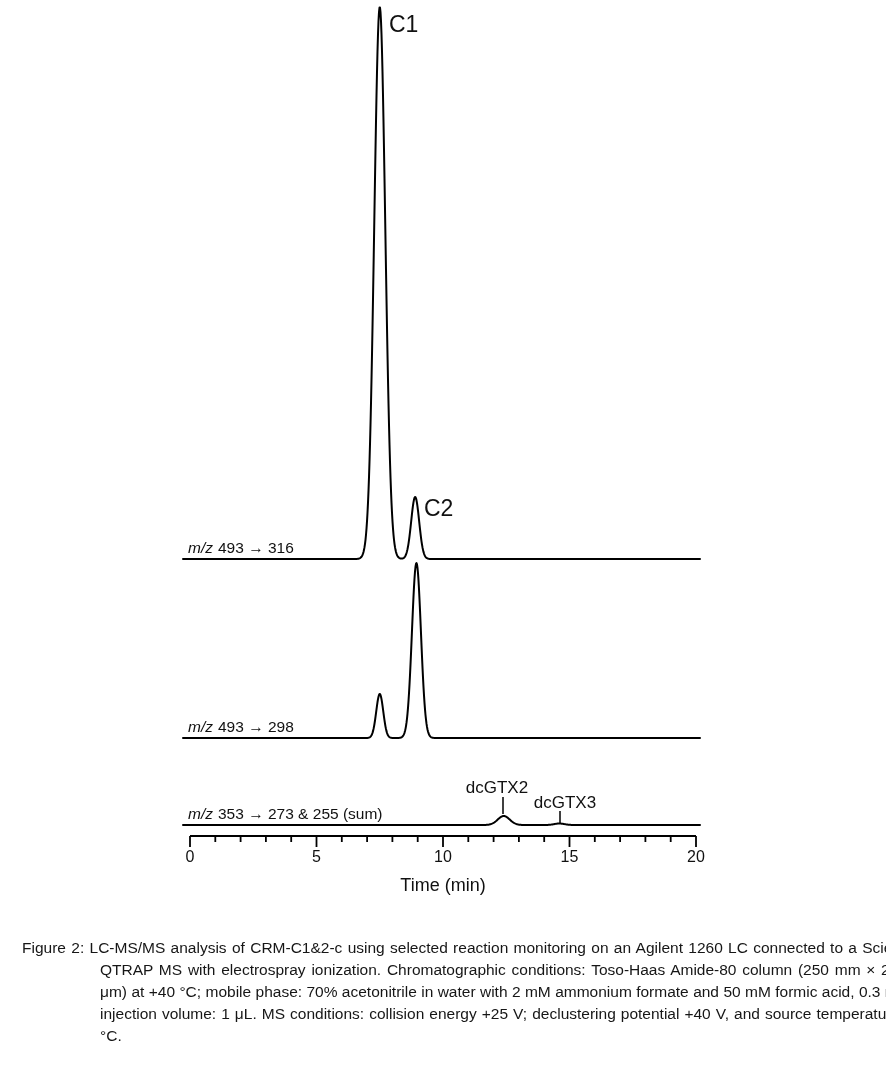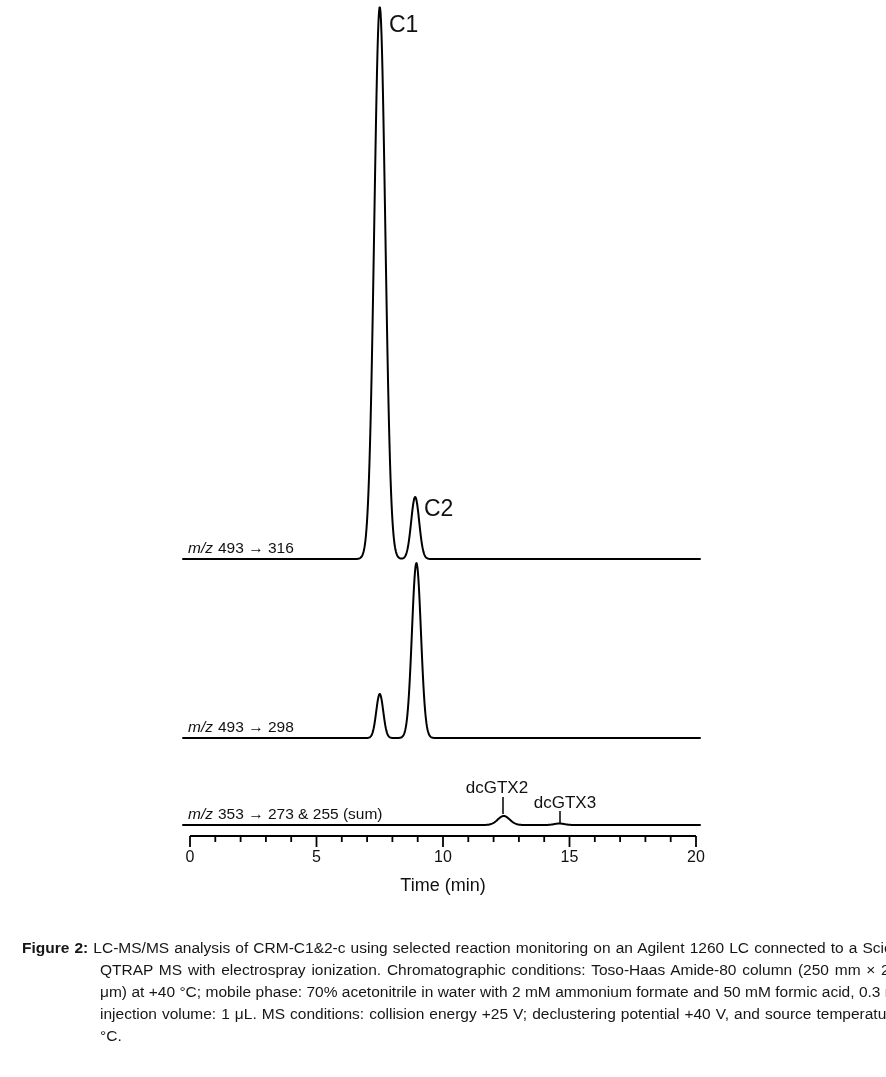--- a/index.html
+++ b/index.html
@@ -19,21 +19,21 @@
   .caption {
     margin: 28px 24px 0 22px;
     width: 840px;
     font-size: 15.5px;
     line-height: 22px;
     text-align: justify;
     color: #161616;
     padding-left: 78px;
     text-indent: -78px;
   }
-  .caption b { font-weight: bold; }
+  .caption b { font-weight: normal; }
 </style>
 </head>
 <body>
 
 <div class="page">
 
   <svg id="plot" width="886" height="905" viewBox="0 0 886 905" xmlns="http://www.w3.org/2000/svg">
       <polyline points="183.0,559.00 183.5,559.00 184.0,559.00 184.5,559.00 185.0,559.00 185.5,559.00 186.0,559.00 186.5,559.00 187.0,559.00 187.5,559.00 188.0,559.00 188.5,559.00 189.0,559.00 189.5,559.00 190.0,559.00 190.5,559.00 191.0,559.00 191.5,559.00 192.0,559.00 192.5,559.00 193.0,559.00 193.5,559.00 194.0,559.00 194.5,559.00 195.0,559.00 195.5,559.00 196.0,559.00 196.5,559.00 197.0,559.00 197.5,559.00 198.0,559.00 198.5,559.00 199.0,559.00 199.5,559.00 200.0,559.00 200.5,559.00 201.0,559.00 201.5,559.00 202.0,559.00 202.5,559.00 203.0,559.00 203.5,559.00 204.0,559.00 204.5,559.00 205.0,559.00 205.5,559.00 206.0,559.00 206.5,559.00 207.0,559.00 207.5,559.00 208.0,559.00 208.5,559.00 209.0,559.00 209.5,559.00 210.0,559.00 210.5,559.00 211.0,559.00 211.5,559.00 212.0,559.00 212.5,559.00 213.0,559.00 213.5,559.00 214.0,559.00 214.5,559.00 215.0,559.00 215.5,559.00 216.0,559.00 216.5,559.00 217.0,559.00 217.5,559.00 218.0,559.00 218.5,559.00 219.0,559.00 219.5,559.00 220.0,559.00 220.5,559.00 221.0,559.00 221.5,559.00 222.0,559.00 222.5,559.00 223.0,559.00 223.5,559.00 224.0,559.00 224.5,559.00 225.0,559.00 225.5,559.00 226.0,559.00 226.5,559.00 227.0,559.00 227.5,559.00 228.0,559.00 228.5,559.00 229.0,559.00 229.5,559.00 230.0,559.00 230.5,559.00 231.0,559.00 231.5,559.00 232.0,559.00 232.5,559.00 233.0,559.00 233.5,559.00 234.0,559.00 234.5,559.00 235.0,559.00 235.5,559.00 236.0,559.00 236.5,559.00 237.0,559.00 237.5,559.00 238.0,559.00 238.5,559.00 239.0,559.00 239.5,559.00 240.0,559.00 240.5,559.00 241.0,559.00 241.5,559.00 242.0,559.00 242.5,559.00 243.0,559.00 243.5,559.00 244.0,559.00 244.5,559.00 245.0,559.00 245.5,559.00 246.0,559.00 246.5,559.00 247.0,559.00 247.5,559.00 248.0,559.00 248.5,559.00 249.0,559.00 249.5,559.00 250.0,559.00 250.5,559.00 251.0,559.00 251.5,559.00 252.0,559.00 252.5,559.00 253.0,559.00 253.5,559.00 254.0,559.00 254.5,559.00 255.0,559.00 255.5,559.00 256.0,559.00 256.5,559.00 257.0,559.00 257.5,559.00 258.0,559.00 258.5,559.00 259.0,559.00 259.5,559.00 260.0,559.00 260.5,559.00 261.0,559.00 261.5,559.00 262.0,559.00 262.5,559.00 263.0,559.00 263.5,559.00 264.0,559.00 264.5,559.00 265.0,559.00 265.5,559.00 266.0,559.00 266.5,559.00 267.0,559.00 267.5,559.00 268.0,559.00 268.5,559.00 269.0,559.00 269.5,559.00 270.0,559.00 270.5,559.00 271.0,559.00 271.5,559.00 272.0,559.00 272.5,559.00 273.0,559.00 273.5,559.00 274.0,559.00 274.5,559.00 275.0,559.00 275.5,559.00 276.0,559.00 276.5,559.00 277.0,559.00 277.5,559.00 278.0,559.00 278.5,559.00 279.0,559.00 279.5,559.00 280.0,559.00 280.5,559.00 281.0,559.00 281.5,559.00 282.0,559.00 282.5,559.00 283.0,559.00 283.5,559.00 284.0,559.00 284.5,559.00 285.0,559.00 285.5,559.00 286.0,559.00 286.5,559.00 287.0,559.00 287.5,559.00 288.0,559.00 288.5,559.00 289.0,559.00 289.5,559.00 290.0,559.00 290.5,559.00 291.0,559.00 291.5,559.00 292.0,559.00 292.5,559.00 293.0,559.00 293.5,559.00 294.0,559.00 294.5,559.00 295.0,559.00 295.5,559.00 296.0,559.00 296.5,559.00 297.0,559.00 297.5,559.00 298.0,559.00 298.5,559.00 299.0,559.00 299.5,559.00 300.0,559.00 300.5,559.00 301.0,559.00 301.5,559.00 302.0,559.00 302.5,559.00 303.0,559.00 303.5,559.00 304.0,559.00 304.5,559.00 305.0,559.00 305.5,559.00 306.0,559.00 306.5,559.00 307.0,559.00 307.5,559.00 308.0,559.00 308.5,559.00 309.0,559.00 309.5,559.00 310.0,559.00 310.5,559.00 311.0,559.00 311.5,559.00 312.0,559.00 312.5,559.00 313.0,559.00 313.5,559.00 314.0,559.00 314.5,559.00 315.0,559.00 315.5,559.00 316.0,559.00 316.5,559.00 317.0,559.00 317.5,559.00 318.0,559.00 318.5,559.00 319.0,559.00 319.5,559.00 320.0,559.00 320.5,559.00 321.0,559.00 321.5,559.00 322.0,559.00 322.5,559.00 323.0,559.00 323.5,559.00 324.0,559.00 324.5,559.00 325.0,559.00 325.5,559.00 326.0,559.00 326.5,559.00 327.0,559.00 327.5,559.00 328.0,559.00 328.5,559.00 329.0,559.00 329.5,559.00 330.0,559.00 330.5,559.00 331.0,559.00 331.5,559.00 332.0,559.00 332.5,559.00 333.0,559.00 333.5,559.00 334.0,559.00 334.5,559.00 335.0,559.00 335.5,559.00 336.0,559.00 336.5,559.00 337.0,559.00 337.5,559.00 338.0,559.00 338.5,559.00 339.0,559.00 339.5,559.00 340.0,559.00 340.5,559.00 341.0,559.00 341.5,559.00 342.0,559.00 342.5,559.00 343.0,559.00 343.5,559.00 344.0,559.00 344.5,559.00 345.0,559.00 345.5,559.00 346.0,559.00 346.5,559.00 347.0,559.00 347.5,559.00 348.0,559.00 348.5,559.00 349.0,559.00 349.5,559.00 350.0,559.00 350.5,559.00 351.0,559.00 351.5,559.00 352.0,559.00 352.5,559.00 353.0,559.00 353.5,558.99 354.0,558.99 354.5,558.99 355.0,558.98 355.5,558.97 356.0,558.95 356.5,558.93 357.0,558.89 357.5,558.85 358.0,558.78 358.5,558.68 359.0,558.55 359.5,558.37 360.0,558.13 360.5,557.79 361.0,557.35 361.5,556.76 362.0,555.98 362.5,554.96 363.0,553.66 363.5,551.98 364.0,549.85 364.5,547.18 365.0,543.86 365.5,539.76 366.0,534.75 366.5,528.68 367.0,521.42 367.5,512.79 368.0,502.65 368.5,490.86 369.0,477.27 369.5,461.78 370.0,444.31 370.5,424.81 371.0,403.28 371.5,379.79 372.0,354.46 372.5,327.46 373.0,299.06 373.5,269.58 374.0,239.40 374.5,208.99 375.0,178.83 375.5,149.48 376.0,121.49 376.5,95.43 377.0,71.86 377.5,51.31 378.0,34.25 378.5,21.07 379.0,12.11 379.5,7.57 380.0,7.57 380.5,12.11 381.0,21.07 381.5,34.25 382.0,51.31 382.5,71.86 383.0,95.43 383.5,121.49 384.0,149.48 384.5,178.83 385.0,208.99 385.5,239.40 386.0,269.58 386.5,299.06 387.0,327.46 387.5,354.46 388.0,379.79 388.5,403.28 389.0,424.81 389.5,444.31 390.0,461.78 390.5,477.27 391.0,490.86 391.5,502.65 392.0,512.79 392.5,521.42 393.0,528.68 393.5,534.75 394.0,539.76 394.5,543.86 395.0,547.18 395.5,549.85 396.0,551.98 396.5,553.65 397.0,554.96 397.5,555.97 398.0,556.75 398.5,557.34 399.0,557.77 399.5,558.10 400.0,558.32 400.5,558.48 401.0,558.57 401.5,558.60 402.0,558.57 402.5,558.48 403.0,558.32 403.5,558.07 404.0,557.71 404.5,557.21 405.0,556.54 405.5,555.65 406.0,554.51 406.5,553.08 407.0,551.30 407.5,549.14 408.0,546.56 408.5,543.56 409.0,540.13 409.5,536.30 410.0,532.11 410.5,527.64 411.0,522.99 411.5,518.30 412.0,513.71 412.5,509.38 413.0,505.48 413.5,502.17 414.0,499.60 414.5,497.86 415.0,497.06 415.5,497.21 416.0,498.32 416.5,500.33 417.0,503.16 417.5,506.67 418.0,510.73 418.5,515.16 419.0,519.80 419.5,524.49 420.0,529.09 420.5,533.48 421.0,537.57 421.5,541.27 422.0,544.57 422.5,547.43 423.0,549.87 423.5,551.91 424.0,553.58 424.5,554.92 425.0,555.97 425.5,556.79 426.0,557.41 426.5,557.88 427.0,558.22 427.5,558.46 428.0,558.64 428.5,558.76 429.0,558.84 429.5,558.90 430.0,558.94 430.5,558.96 431.0,558.98 431.5,558.99 432.0,558.99 432.5,558.99 433.0,559.00 433.5,559.00 434.0,559.00 434.5,559.00 435.0,559.00 435.5,559.00 436.0,559.00 436.5,559.00 437.0,559.00 437.5,559.00 438.0,559.00 438.5,559.00 439.0,559.00 439.5,559.00 440.0,559.00 440.5,559.00 441.0,559.00 441.5,559.00 442.0,559.00 442.5,559.00 443.0,559.00 443.5,559.00 444.0,559.00 444.5,559.00 445.0,559.00 445.5,559.00 446.0,559.00 446.5,559.00 447.0,559.00 447.5,559.00 448.0,559.00 448.5,559.00 449.0,559.00 449.5,559.00 450.0,559.00 450.5,559.00 451.0,559.00 451.5,559.00 452.0,559.00 452.5,559.00 453.0,559.00 453.5,559.00 454.0,559.00 454.5,559.00 455.0,559.00 455.5,559.00 456.0,559.00 456.5,559.00 457.0,559.00 457.5,559.00 458.0,559.00 458.5,559.00 459.0,559.00 459.5,559.00 460.0,559.00 460.5,559.00 461.0,559.00 461.5,559.00 462.0,559.00 462.5,559.00 463.0,559.00 463.5,559.00 464.0,559.00 464.5,559.00 465.0,559.00 465.5,559.00 466.0,559.00 466.5,559.00 467.0,559.00 467.5,559.00 468.0,559.00 468.5,559.00 469.0,559.00 469.5,559.00 470.0,559.00 470.5,559.00 471.0,559.00 471.5,559.00 472.0,559.00 472.5,559.00 473.0,559.00 473.5,559.00 474.0,559.00 474.5,559.00 475.0,559.00 475.5,559.00 476.0,559.00 476.5,559.00 477.0,559.00 477.5,559.00 478.0,559.00 478.5,559.00 479.0,559.00 479.5,559.00 480.0,559.00 480.5,559.00 481.0,559.00 481.5,559.00 482.0,559.00 482.5,559.00 483.0,559.00 483.5,559.00 484.0,559.00 484.5,559.00 485.0,559.00 485.5,559.00 486.0,559.00 486.5,559.00 487.0,559.00 487.5,559.00 488.0,559.00 488.5,559.00 489.0,559.00 489.5,559.00 490.0,559.00 490.5,559.00 491.0,559.00 491.5,559.00 492.0,559.00 492.5,559.00 493.0,559.00 493.5,559.00 494.0,559.00 494.5,559.00 495.0,559.00 495.5,559.00 496.0,559.00 496.5,559.00 497.0,559.00 497.5,559.00 498.0,559.00 498.5,559.00 499.0,559.00 499.5,559.00 500.0,559.00 500.5,559.00 501.0,559.00 501.5,559.00 502.0,559.00 502.5,559.00 503.0,559.00 503.5,559.00 504.0,559.00 504.5,559.00 505.0,559.00 505.5,559.00 506.0,559.00 506.5,559.00 507.0,559.00 507.5,559.00 508.0,559.00 508.5,559.00 509.0,559.00 509.5,559.00 510.0,559.00 510.5,559.00 511.0,559.00 511.5,559.00 512.0,559.00 512.5,559.00 513.0,559.00 513.5,559.00 514.0,559.00 514.5,559.00 515.0,559.00 515.5,559.00 516.0,559.00 516.5,559.00 517.0,559.00 517.5,559.00 518.0,559.00 518.5,559.00 519.0,559.00 519.5,559.00 520.0,559.00 520.5,559.00 521.0,559.00 521.5,559.00 522.0,559.00 522.5,559.00 523.0,559.00 523.5,559.00 524.0,559.00 524.5,559.00 525.0,559.00 525.5,559.00 526.0,559.00 526.5,559.00 527.0,559.00 527.5,559.00 528.0,559.00 528.5,559.00 529.0,559.00 529.5,559.00 530.0,559.00 530.5,559.00 531.0,559.00 531.5,559.00 532.0,559.00 532.5,559.00 533.0,559.00 533.5,559.00 534.0,559.00 534.5,559.00 535.0,559.00 535.5,559.00 536.0,559.00 536.5,559.00 537.0,559.00 537.5,559.00 538.0,559.00 538.5,559.00 539.0,559.00 539.5,559.00 540.0,559.00 540.5,559.00 541.0,559.00 541.5,559.00 542.0,559.00 542.5,559.00 543.0,559.00 543.5,559.00 544.0,559.00 544.5,559.00 545.0,559.00 545.5,559.00 546.0,559.00 546.5,559.00 547.0,559.00 547.5,559.00 548.0,559.00 548.5,559.00 549.0,559.00 549.5,559.00 550.0,559.00 550.5,559.00 551.0,559.00 551.5,559.00 552.0,559.00 552.5,559.00 553.0,559.00 553.5,559.00 554.0,559.00 554.5,559.00 555.0,559.00 555.5,559.00 556.0,559.00 556.5,559.00 557.0,559.00 557.5,559.00 558.0,559.00 558.5,559.00 559.0,559.00 559.5,559.00 560.0,559.00 560.5,559.00 561.0,559.00 561.5,559.00 562.0,559.00 562.5,559.00 563.0,559.00 563.5,559.00 564.0,559.00 564.5,559.00 565.0,559.00 565.5,559.00 566.0,559.00 566.5,559.00 567.0,559.00 567.5,559.00 568.0,559.00 568.5,559.00 569.0,559.00 569.5,559.00 570.0,559.00 570.5,559.00 571.0,559.00 571.5,559.00 572.0,559.00 572.5,559.00 573.0,559.00 573.5,559.00 574.0,559.00 574.5,559.00 575.0,559.00 575.5,559.00 576.0,559.00 576.5,559.00 577.0,559.00 577.5,559.00 578.0,559.00 578.5,559.00 579.0,559.00 579.5,559.00 580.0,559.00 580.5,559.00 581.0,559.00 581.5,559.00 582.0,559.00 582.5,559.00 583.0,559.00 583.5,559.00 584.0,559.00 584.5,559.00 585.0,559.00 585.5,559.00 586.0,559.00 586.5,559.00 587.0,559.00 587.5,559.00 588.0,559.00 588.5,559.00 589.0,559.00 589.5,559.00 590.0,559.00 590.5,559.00 591.0,559.00 591.5,559.00 592.0,559.00 592.5,559.00 593.0,559.00 593.5,559.00 594.0,559.00 594.5,559.00 595.0,559.00 595.5,559.00 596.0,559.00 596.5,559.00 597.0,559.00 597.5,559.00 598.0,559.00 598.5,559.00 599.0,559.00 599.5,559.00 600.0,559.00 600.5,559.00 601.0,559.00 601.5,559.00 602.0,559.00 602.5,559.00 603.0,559.00 603.5,559.00 604.0,559.00 604.5,559.00 605.0,559.00 605.5,559.00 606.0,559.00 606.5,559.00 607.0,559.00 607.5,559.00 608.0,559.00 608.5,559.00 609.0,559.00 609.5,559.00 610.0,559.00 610.5,559.00 611.0,559.00 611.5,559.00 612.0,559.00 612.5,559.00 613.0,559.00 613.5,559.00 614.0,559.00 614.5,559.00 615.0,559.00 615.5,559.00 616.0,559.00 616.5,559.00 617.0,559.00 617.5,559.00 618.0,559.00 618.5,559.00 619.0,559.00 619.5,559.00 620.0,559.00 620.5,559.00 621.0,559.00 621.5,559.00 622.0,559.00 622.5,559.00 623.0,559.00 623.5,559.00 624.0,559.00 624.5,559.00 625.0,559.00 625.5,559.00 626.0,559.00 626.5,559.00 627.0,559.00 627.5,559.00 628.0,559.00 628.5,559.00 629.0,559.00 629.5,559.00 630.0,559.00 630.5,559.00 631.0,559.00 631.5,559.00 632.0,559.00 632.5,559.00 633.0,559.00 633.5,559.00 634.0,559.00 634.5,559.00 635.0,559.00 635.5,559.00 636.0,559.00 636.5,559.00 637.0,559.00 637.5,559.00 638.0,559.00 638.5,559.00 639.0,559.00 639.5,559.00 640.0,559.00 640.5,559.00 641.0,559.00 641.5,559.00 642.0,559.00 642.5,559.00 643.0,559.00 643.5,559.00 644.0,559.00 644.5,559.00 645.0,559.00 645.5,559.00 646.0,559.00 646.5,559.00 647.0,559.00 647.5,559.00 648.0,559.00 648.5,559.00 649.0,559.00 649.5,559.00 650.0,559.00 650.5,559.00 651.0,559.00 651.5,559.00 652.0,559.00 652.5,559.00 653.0,559.00 653.5,559.00 654.0,559.00 654.5,559.00 655.0,559.00 655.5,559.00 656.0,559.00 656.5,559.00 657.0,559.00 657.5,559.00 658.0,559.00 658.5,559.00 659.0,559.00 659.5,559.00 660.0,559.00 660.5,559.00 661.0,559.00 661.5,559.00 662.0,559.00 662.5,559.00 663.0,559.00 663.5,559.00 664.0,559.00 664.5,559.00 665.0,559.00 665.5,559.00 666.0,559.00 666.5,559.00 667.0,559.00 667.5,559.00 668.0,559.00 668.5,559.00 669.0,559.00 669.5,559.00 670.0,559.00 670.5,559.00 671.0,559.00 671.5,559.00 672.0,559.00 672.5,559.00 673.0,559.00 673.5,559.00 674.0,559.00 674.5,559.00 675.0,559.00 675.5,559.00 676.0,559.00 676.5,559.00 677.0,559.00 677.5,559.00 678.0,559.00 678.5,559.00 679.0,559.00 679.5,559.00 680.0,559.00 680.5,559.00 681.0,559.00 681.5,559.00 682.0,559.00 682.5,559.00 683.0,559.00 683.5,559.00 684.0,559.00 684.5,559.00 685.0,559.00 685.5,559.00 686.0,559.00 686.5,559.00 687.0,559.00 687.5,559.00 688.0,559.00 688.5,559.00 689.0,559.00 689.5,559.00 690.0,559.00 690.5,559.00 691.0,559.00 691.5,559.00 692.0,559.00 692.5,559.00 693.0,559.00 693.5,559.00 694.0,559.00 694.5,559.00 695.0,559.00 695.5,559.00 696.0,559.00 696.5,559.00 697.0,559.00 697.5,559.00 698.0,559.00 698.5,559.00 699.0,559.00 699.5,559.00 700.0,559.00" fill="none" stroke="#000000" stroke-width="2" stroke-linejoin="round" stroke-linecap="round"></polyline>
       <text x="188" y="553" font-size="15.5"><tspan font-style="italic">m/z</tspan><tspan dx="5">493 → 316</tspan></text>
       <polyline points="183.0,738.00 183.5,738.00 184.0,738.00 184.5,738.00 185.0,738.00 185.5,738.00 186.0,738.00 186.5,738.00 187.0,738.00 187.5,738.00 188.0,738.00 188.5,738.00 189.0,738.00 189.5,738.00 190.0,738.00 190.5,738.00 191.0,738.00 191.5,738.00 192.0,738.00 192.5,738.00 193.0,738.00 193.5,738.00 194.0,738.00 194.5,738.00 195.0,738.00 195.5,738.00 196.0,738.00 196.5,738.00 197.0,738.00 197.5,738.00 198.0,738.00 198.5,738.00 199.0,738.00 199.5,738.00 200.0,738.00 200.5,738.00 201.0,738.00 201.5,738.00 202.0,738.00 202.5,738.00 203.0,738.00 203.5,738.00 204.0,738.00 204.5,738.00 205.0,738.00 205.5,738.00 206.0,738.00 206.5,738.00 207.0,738.00 207.5,738.00 208.0,738.00 208.5,738.00 209.0,738.00 209.5,738.00 210.0,738.00 210.5,738.00 211.0,738.00 211.5,738.00 212.0,738.00 212.5,738.00 213.0,738.00 213.5,738.00 214.0,738.00 214.5,738.00 215.0,738.00 215.5,738.00 216.0,738.00 216.5,738.00 217.0,738.00 217.5,738.00 218.0,738.00 218.5,738.00 219.0,738.00 219.5,738.00 220.0,738.00 220.5,738.00 221.0,738.00 221.5,738.00 222.0,738.00 222.5,738.00 223.0,738.00 223.5,738.00 224.0,738.00 224.5,738.00 225.0,738.00 225.5,738.00 226.0,738.00 226.5,738.00 227.0,738.00 227.5,738.00 228.0,738.00 228.5,738.00 229.0,738.00 229.5,738.00 230.0,738.00 230.5,738.00 231.0,738.00 231.5,738.00 232.0,738.00 232.5,738.00 233.0,738.00 233.5,738.00 234.0,738.00 234.5,738.00 235.0,738.00 235.5,738.00 236.0,738.00 236.5,738.00 237.0,738.00 237.5,738.00 238.0,738.00 238.5,738.00 239.0,738.00 239.5,738.00 240.0,738.00 240.5,738.00 241.0,738.00 241.5,738.00 242.0,738.00 242.5,738.00 243.0,738.00 243.5,738.00 244.0,738.00 244.5,738.00 245.0,738.00 245.5,738.00 246.0,738.00 246.5,738.00 247.0,738.00 247.5,738.00 248.0,738.00 248.5,738.00 249.0,738.00 249.5,738.00 250.0,738.00 250.5,738.00 251.0,738.00 251.5,738.00 252.0,738.00 252.5,738.00 253.0,738.00 253.5,738.00 254.0,738.00 254.5,738.00 255.0,738.00 255.5,738.00 256.0,738.00 256.5,738.00 257.0,738.00 257.5,738.00 258.0,738.00 258.5,738.00 259.0,738.00 259.5,738.00 260.0,738.00 260.5,738.00 261.0,738.00 261.5,738.00 262.0,738.00 262.5,738.00 263.0,738.00 263.5,738.00 264.0,738.00 264.5,738.00 265.0,738.00 265.5,738.00 266.0,738.00 266.5,738.00 267.0,738.00 267.5,738.00 268.0,738.00 268.5,738.00 269.0,738.00 269.5,738.00 270.0,738.00 270.5,738.00 271.0,738.00 271.5,738.00 272.0,738.00 272.5,738.00 273.0,738.00 273.5,738.00 274.0,738.00 274.5,738.00 275.0,738.00 275.5,738.00 276.0,738.00 276.5,738.00 277.0,738.00 277.5,738.00 278.0,738.00 278.5,738.00 279.0,738.00 279.5,738.00 280.0,738.00 280.5,738.00 281.0,738.00 281.5,738.00 282.0,738.00 282.5,738.00 283.0,738.00 283.5,738.00 284.0,738.00 284.5,738.00 285.0,738.00 285.5,738.00 286.0,738.00 286.5,738.00 287.0,738.00 287.5,738.00 288.0,738.00 288.5,738.00 289.0,738.00 289.5,738.00 290.0,738.00 290.5,738.00 291.0,738.00 291.5,738.00 292.0,738.00 292.5,738.00 293.0,738.00 293.5,738.00 294.0,738.00 294.5,738.00 295.0,738.00 295.5,738.00 296.0,738.00 296.5,738.00 297.0,738.00 297.5,738.00 298.0,738.00 298.5,738.00 299.0,738.00 299.5,738.00 300.0,738.00 300.5,738.00 301.0,738.00 301.5,738.00 302.0,738.00 302.5,738.00 303.0,738.00 303.5,738.00 304.0,738.00 304.5,738.00 305.0,738.00 305.5,738.00 306.0,738.00 306.5,738.00 307.0,738.00 307.5,738.00 308.0,738.00 308.5,738.00 309.0,738.00 309.5,738.00 310.0,738.00 310.5,738.00 311.0,738.00 311.5,738.00 312.0,738.00 312.5,738.00 313.0,738.00 313.5,738.00 314.0,738.00 314.5,738.00 315.0,738.00 315.5,738.00 316.0,738.00 316.5,738.00 317.0,738.00 317.5,738.00 318.0,738.00 318.5,738.00 319.0,738.00 319.5,738.00 320.0,738.00 320.5,738.00 321.0,738.00 321.5,738.00 322.0,738.00 322.5,738.00 323.0,738.00 323.5,738.00 324.0,738.00 324.5,738.00 325.0,738.00 325.5,738.00 326.0,738.00 326.5,738.00 327.0,738.00 327.5,738.00 328.0,738.00 328.5,738.00 329.0,738.00 329.5,738.00 330.0,738.00 330.5,738.00 331.0,738.00 331.5,738.00 332.0,738.00 332.5,738.00 333.0,738.00 333.5,738.00 334.0,738.00 334.5,738.00 335.0,738.00 335.5,738.00 336.0,738.00 336.5,738.00 337.0,738.00 337.5,738.00 338.0,738.00 338.5,738.00 339.0,738.00 339.5,738.00 340.0,738.00 340.5,738.00 341.0,738.00 341.5,738.00 342.0,738.00 342.5,738.00 343.0,738.00 343.5,738.00 344.0,738.00 344.5,738.00 345.0,738.00 345.5,738.00 346.0,738.00 346.5,738.00 347.0,738.00 347.5,738.00 348.0,738.00 348.5,738.00 349.0,738.00 349.5,738.00 350.0,738.00 350.5,738.00 351.0,738.00 351.5,738.00 352.0,738.00 352.5,738.00 353.0,738.00 353.5,738.00 354.0,738.00 354.5,738.00 355.0,738.00 355.5,738.00 356.0,738.00 356.5,738.00 357.0,738.00 357.5,738.00 358.0,738.00 358.5,738.00 359.0,738.00 359.5,738.00 360.0,738.00 360.5,738.00 361.0,738.00 361.5,738.00 362.0,738.00 362.5,738.00 363.0,738.00 363.5,738.00 364.0,738.00 364.5,738.00 365.0,737.99 365.5,737.99 366.0,737.98 366.5,737.97 367.0,737.94 367.5,737.90 368.0,737.84 368.5,737.75 369.0,737.61 369.5,737.40 370.0,737.09 370.5,736.66 371.0,736.07 371.5,735.27 372.0,734.21 372.5,732.85 373.0,731.15 373.5,729.07 374.0,726.59 374.5,723.72 375.0,720.48 375.5,716.95 376.0,713.22 376.5,709.41 377.0,705.69 377.5,702.21 378.0,699.17 378.5,696.72 379.0,695.00 379.5,694.11 380.0,694.11 380.5,695.00 381.0,696.72 381.5,699.17 382.0,702.21 382.5,705.69 383.0,709.41 383.5,713.22 384.0,716.95 384.5,720.48 385.0,723.72 385.5,726.59 386.0,729.07 386.5,731.15 387.0,732.85 387.5,734.21 388.0,735.27 388.5,736.07 389.0,736.66 389.5,737.09 390.0,737.40 390.5,737.61 391.0,737.75 391.5,737.84 392.0,737.90 392.5,737.94 393.0,737.97 393.5,737.98 394.0,737.99 394.5,737.99 395.0,737.99 395.5,737.99 396.0,737.99 396.5,737.99 397.0,737.98 397.5,737.97 398.0,737.96 398.5,737.94 399.0,737.90 399.5,737.85 400.0,737.78 400.5,737.67 401.0,737.51 401.5,737.29 402.0,736.98 402.5,736.55 403.0,735.97 403.5,735.19 404.0,734.15 404.5,732.81 405.0,731.07 405.5,728.86 406.0,726.10 406.5,722.70 407.0,718.57 407.5,713.62 408.0,707.79 408.5,701.03 409.0,693.30 409.5,684.63 410.0,675.05 410.5,664.66 411.0,653.61 411.5,642.09 412.0,630.32 412.5,618.60 413.0,607.23 413.5,596.53 414.0,586.83 414.5,578.45 415.0,571.68 415.5,566.74 416.0,563.82 416.5,563.02 417.0,564.37 417.5,567.83 418.0,573.27 418.5,580.49 419.0,589.24 419.5,599.23 420.0,610.13 420.5,621.63 421.0,633.39 421.5,645.12 422.0,656.54 422.5,667.44 423.0,677.62 423.5,686.97 424.0,695.41 424.5,702.88 425.0,709.40 425.5,714.99 426.0,719.72 426.5,723.65 427.0,726.88 427.5,729.49 428.0,731.56 428.5,733.19 429.0,734.45 429.5,735.41 430.0,736.14 430.5,736.68 431.0,737.07 431.5,737.36 432.0,737.56 432.5,737.70 433.0,737.80 433.5,737.87 434.0,737.91 434.5,737.94 435.0,737.96 435.5,737.98 436.0,737.99 436.5,737.99 437.0,737.99 437.5,738.00 438.0,738.00 438.5,738.00 439.0,738.00 439.5,738.00 440.0,738.00 440.5,738.00 441.0,738.00 441.5,738.00 442.0,738.00 442.5,738.00 443.0,738.00 443.5,738.00 444.0,738.00 444.5,738.00 445.0,738.00 445.5,738.00 446.0,738.00 446.5,738.00 447.0,738.00 447.5,738.00 448.0,738.00 448.5,738.00 449.0,738.00 449.5,738.00 450.0,738.00 450.5,738.00 451.0,738.00 451.5,738.00 452.0,738.00 452.5,738.00 453.0,738.00 453.5,738.00 454.0,738.00 454.5,738.00 455.0,738.00 455.5,738.00 456.0,738.00 456.5,738.00 457.0,738.00 457.5,738.00 458.0,738.00 458.5,738.00 459.0,738.00 459.5,738.00 460.0,738.00 460.5,738.00 461.0,738.00 461.5,738.00 462.0,738.00 462.5,738.00 463.0,738.00 463.5,738.00 464.0,738.00 464.5,738.00 465.0,738.00 465.5,738.00 466.0,738.00 466.5,738.00 467.0,738.00 467.5,738.00 468.0,738.00 468.5,738.00 469.0,738.00 469.5,738.00 470.0,738.00 470.5,738.00 471.0,738.00 471.5,738.00 472.0,738.00 472.5,738.00 473.0,738.00 473.5,738.00 474.0,738.00 474.5,738.00 475.0,738.00 475.5,738.00 476.0,738.00 476.5,738.00 477.0,738.00 477.5,738.00 478.0,738.00 478.5,738.00 479.0,738.00 479.5,738.00 480.0,738.00 480.5,738.00 481.0,738.00 481.5,738.00 482.0,738.00 482.5,738.00 483.0,738.00 483.5,738.00 484.0,738.00 484.5,738.00 485.0,738.00 485.5,738.00 486.0,738.00 486.5,738.00 487.0,738.00 487.5,738.00 488.0,738.00 488.5,738.00 489.0,738.00 489.5,738.00 490.0,738.00 490.5,738.00 491.0,738.00 491.5,738.00 492.0,738.00 492.5,738.00 493.0,738.00 493.5,738.00 494.0,738.00 494.5,738.00 495.0,738.00 495.5,738.00 496.0,738.00 496.5,738.00 497.0,738.00 497.5,738.00 498.0,738.00 498.5,738.00 499.0,738.00 499.5,738.00 500.0,738.00 500.5,738.00 501.0,738.00 501.5,738.00 502.0,738.00 502.5,738.00 503.0,738.00 503.5,738.00 504.0,738.00 504.5,738.00 505.0,738.00 505.5,738.00 506.0,738.00 506.5,738.00 507.0,738.00 507.5,738.00 508.0,738.00 508.5,738.00 509.0,738.00 509.5,738.00 510.0,738.00 510.5,738.00 511.0,738.00 511.5,738.00 512.0,738.00 512.5,738.00 513.0,738.00 513.5,738.00 514.0,738.00 514.5,738.00 515.0,738.00 515.5,738.00 516.0,738.00 516.5,738.00 517.0,738.00 517.5,738.00 518.0,738.00 518.5,738.00 519.0,738.00 519.5,738.00 520.0,738.00 520.5,738.00 521.0,738.00 521.5,738.00 522.0,738.00 522.5,738.00 523.0,738.00 523.5,738.00 524.0,738.00 524.5,738.00 525.0,738.00 525.5,738.00 526.0,738.00 526.5,738.00 527.0,738.00 527.5,738.00 528.0,738.00 528.5,738.00 529.0,738.00 529.5,738.00 530.0,738.00 530.5,738.00 531.0,738.00 531.5,738.00 532.0,738.00 532.5,738.00 533.0,738.00 533.5,738.00 534.0,738.00 534.5,738.00 535.0,738.00 535.5,738.00 536.0,738.00 536.5,738.00 537.0,738.00 537.5,738.00 538.0,738.00 538.5,738.00 539.0,738.00 539.5,738.00 540.0,738.00 540.5,738.00 541.0,738.00 541.5,738.00 542.0,738.00 542.5,738.00 543.0,738.00 543.5,738.00 544.0,738.00 544.5,738.00 545.0,738.00 545.5,738.00 546.0,738.00 546.5,738.00 547.0,738.00 547.5,738.00 548.0,738.00 548.5,738.00 549.0,738.00 549.5,738.00 550.0,738.00 550.5,738.00 551.0,738.00 551.5,738.00 552.0,738.00 552.5,738.00 553.0,738.00 553.5,738.00 554.0,738.00 554.5,738.00 555.0,738.00 555.5,738.00 556.0,738.00 556.5,738.00 557.0,738.00 557.5,738.00 558.0,738.00 558.5,738.00 559.0,738.00 559.5,738.00 560.0,738.00 560.5,738.00 561.0,738.00 561.5,738.00 562.0,738.00 562.5,738.00 563.0,738.00 563.5,738.00 564.0,738.00 564.5,738.00 565.0,738.00 565.5,738.00 566.0,738.00 566.5,738.00 567.0,738.00 567.5,738.00 568.0,738.00 568.5,738.00 569.0,738.00 569.5,738.00 570.0,738.00 570.5,738.00 571.0,738.00 571.5,738.00 572.0,738.00 572.5,738.00 573.0,738.00 573.5,738.00 574.0,738.00 574.5,738.00 575.0,738.00 575.5,738.00 576.0,738.00 576.5,738.00 577.0,738.00 577.5,738.00 578.0,738.00 578.5,738.00 579.0,738.00 579.5,738.00 580.0,738.00 580.5,738.00 581.0,738.00 581.5,738.00 582.0,738.00 582.5,738.00 583.0,738.00 583.5,738.00 584.0,738.00 584.5,738.00 585.0,738.00 585.5,738.00 586.0,738.00 586.5,738.00 587.0,738.00 587.5,738.00 588.0,738.00 588.5,738.00 589.0,738.00 589.5,738.00 590.0,738.00 590.5,738.00 591.0,738.00 591.5,738.00 592.0,738.00 592.5,738.00 593.0,738.00 593.5,738.00 594.0,738.00 594.5,738.00 595.0,738.00 595.5,738.00 596.0,738.00 596.5,738.00 597.0,738.00 597.5,738.00 598.0,738.00 598.5,738.00 599.0,738.00 599.5,738.00 600.0,738.00 600.5,738.00 601.0,738.00 601.5,738.00 602.0,738.00 602.5,738.00 603.0,738.00 603.5,738.00 604.0,738.00 604.5,738.00 605.0,738.00 605.5,738.00 606.0,738.00 606.5,738.00 607.0,738.00 607.5,738.00 608.0,738.00 608.5,738.00 609.0,738.00 609.5,738.00 610.0,738.00 610.5,738.00 611.0,738.00 611.5,738.00 612.0,738.00 612.5,738.00 613.0,738.00 613.5,738.00 614.0,738.00 614.5,738.00 615.0,738.00 615.5,738.00 616.0,738.00 616.5,738.00 617.0,738.00 617.5,738.00 618.0,738.00 618.5,738.00 619.0,738.00 619.5,738.00 620.0,738.00 620.5,738.00 621.0,738.00 621.5,738.00 622.0,738.00 622.5,738.00 623.0,738.00 623.5,738.00 624.0,738.00 624.5,738.00 625.0,738.00 625.5,738.00 626.0,738.00 626.5,738.00 627.0,738.00 627.5,738.00 628.0,738.00 628.5,738.00 629.0,738.00 629.5,738.00 630.0,738.00 630.5,738.00 631.0,738.00 631.5,738.00 632.0,738.00 632.5,738.00 633.0,738.00 633.5,738.00 634.0,738.00 634.5,738.00 635.0,738.00 635.5,738.00 636.0,738.00 636.5,738.00 637.0,738.00 637.5,738.00 638.0,738.00 638.5,738.00 639.0,738.00 639.5,738.00 640.0,738.00 640.5,738.00 641.0,738.00 641.5,738.00 642.0,738.00 642.5,738.00 643.0,738.00 643.5,738.00 644.0,738.00 644.5,738.00 645.0,738.00 645.5,738.00 646.0,738.00 646.5,738.00 647.0,738.00 647.5,738.00 648.0,738.00 648.5,738.00 649.0,738.00 649.5,738.00 650.0,738.00 650.5,738.00 651.0,738.00 651.5,738.00 652.0,738.00 652.5,738.00 653.0,738.00 653.5,738.00 654.0,738.00 654.5,738.00 655.0,738.00 655.5,738.00 656.0,738.00 656.5,738.00 657.0,738.00 657.5,738.00 658.0,738.00 658.5,738.00 659.0,738.00 659.5,738.00 660.0,738.00 660.5,738.00 661.0,738.00 661.5,738.00 662.0,738.00 662.5,738.00 663.0,738.00 663.5,738.00 664.0,738.00 664.5,738.00 665.0,738.00 665.5,738.00 666.0,738.00 666.5,738.00 667.0,738.00 667.5,738.00 668.0,738.00 668.5,738.00 669.0,738.00 669.5,738.00 670.0,738.00 670.5,738.00 671.0,738.00 671.5,738.00 672.0,738.00 672.5,738.00 673.0,738.00 673.5,738.00 674.0,738.00 674.5,738.00 675.0,738.00 675.5,738.00 676.0,738.00 676.5,738.00 677.0,738.00 677.5,738.00 678.0,738.00 678.5,738.00 679.0,738.00 679.5,738.00 680.0,738.00 680.5,738.00 681.0,738.00 681.5,738.00 682.0,738.00 682.5,738.00 683.0,738.00 683.5,738.00 684.0,738.00 684.5,738.00 685.0,738.00 685.5,738.00 686.0,738.00 686.5,738.00 687.0,738.00 687.5,738.00 688.0,738.00 688.5,738.00 689.0,738.00 689.5,738.00 690.0,738.00 690.5,738.00 691.0,738.00 691.5,738.00 692.0,738.00 692.5,738.00 693.0,738.00 693.5,738.00 694.0,738.00 694.5,738.00 695.0,738.00 695.5,738.00 696.0,738.00 696.5,738.00 697.0,738.00 697.5,738.00 698.0,738.00 698.5,738.00 699.0,738.00 699.5,738.00 700.0,738.00" fill="none" stroke="#000000" stroke-width="2" stroke-linejoin="round" stroke-linecap="round"></polyline>

